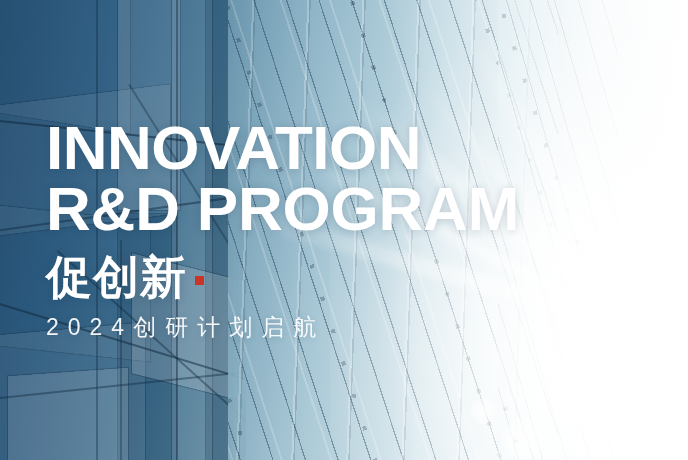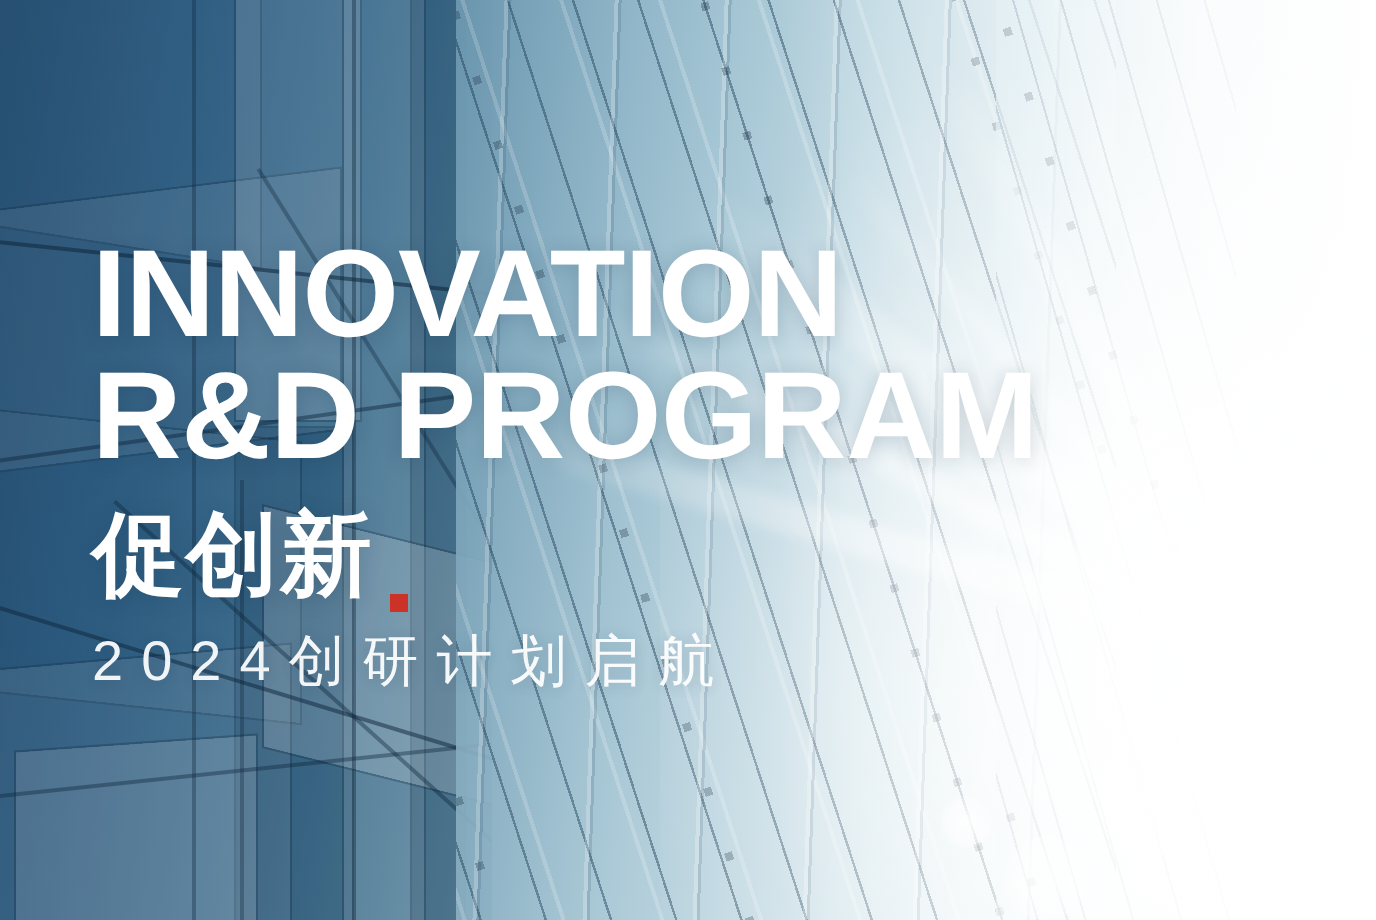--- a/index.html
+++ b/index.html
@@ -244,21 +244,21 @@
     line-height: 0.98;
     letter-spacing: -0.5px;
     white-space: nowrap;
     text-shadow: 0 1px 10px rgba(20,50,75,0.20);
   }
   .headline-en .line2 { letter-spacing: -0.2px; }
 
   .headline-cn {
     margin-top: 12px;
     display: flex;
-    align-items: flex-end;
+    align-items: center;
     color: #ffffff;
     font-weight: 700;
     font-size: 46px;
     line-height: 1.1;
     letter-spacing: 1px;
     white-space: nowrap;
     text-shadow: 0 1px 10px rgba(20,50,75,0.22);
   }
 
   .cn-sep {
@@ -268,21 +268,21 @@
     margin: 0 10px 0 8px;
     flex: 0 0 auto;
     position: relative;
     top: 4px;
   }
 
   .subtitle {
     margin-top: 10px;
     color: #ffffff;
     font-weight: 300;
-    font-size: 28px;
+    font-size: 23px;
     letter-spacing: 9px;
     white-space: nowrap;
     opacity: 0.93;
     text-shadow: 0 1px 8px rgba(20,50,75,0.22);
   }
 </style>
 </head>
 <body>
 
 <div class="banner">

